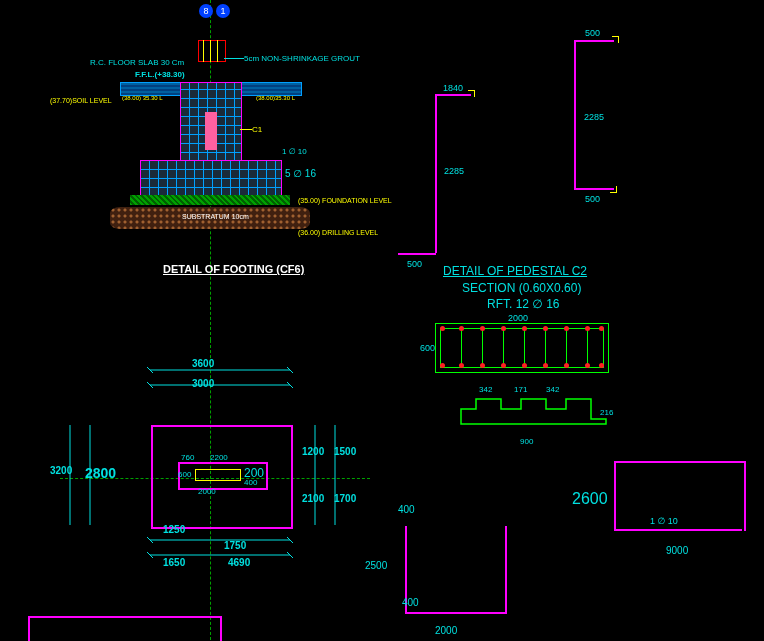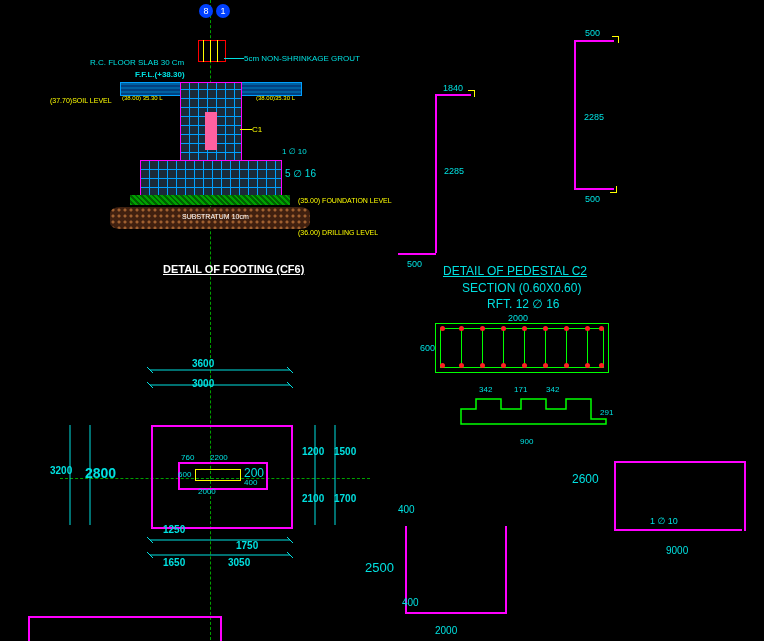--- a/index.html
+++ b/index.html
@@ -128,21 +128,21 @@
 <div class="abs cyan" style="left:508px;top:313px;font-size:9px">2000</div>
 <div class="abs cyan" style="left:420px;top:343px;font-size:9px">600</div>
 
 <svg class="abs" style="left:456px;top:394px" width="160" height="40">
   <path d="M5 30 L5 15 L20 15 L20 5 L45 5 L45 15 L65 15 L65 5 L90 5 L90 15 L110 15 L110 5 L135 5
            L135 25 L150 25 L150 30 Z" fill="none" stroke="#00ff00" stroke-width="1.5"></path>
 </svg>
 <div class="abs cyan" style="left:479px;top:385px;font-size:8px">342</div>
 <div class="abs cyan" style="left:514px;top:385px;font-size:8px">171</div>
 <div class="abs cyan" style="left:546px;top:385px;font-size:8px">342</div>
-<div class="abs cyan" style="left:600px;top:408px;font-size:8px">291</div>
+<div class="abs cyan" style="left:600px;top:408px;font-size:8px">216</div>
 <div class="abs cyan" style="left:520px;top:437px;font-size:8px">900</div>
 
 <div class="abs vline" style="left:210px;top:340px;height:300px;border-color:#00a000;border-left-style:dashed"></div>
 <div class="abs hline" style="left:60px;top:478px;width:310px;border-color:#00a000;border-top-style:dashed"></div>
 
 <div class="abs mag-box" style="left:151px;top:425px;width:138px;height:100px"></div>
 
 <div class="abs mag-box" style="left:178px;top:462px;width:86px;height:24px"></div>
 <div class="abs" style="left:195px;top:469px;width:44px;height:10px;border:1px solid #ffff00"></div>
 
@@ -179,38 +179,38 @@
 
 <div class="abs cyan bold" style="left:50px;top:465px;font-size:10px">3200</div>
 <div class="abs cyan bold" style="left:85px;top:465px;font-size:14px">2800</div>
 
 <div class="abs cyan bold" style="left:302px;top:446px;font-size:10px">1200</div>
 <div class="abs cyan bold" style="left:334px;top:446px;font-size:10px">1500</div>
 <div class="abs cyan bold" style="left:302px;top:493px;font-size:10px">2100</div>
 <div class="abs cyan bold" style="left:334px;top:493px;font-size:10px">1700</div>
 
 <div class="abs cyan bold" style="left:163px;top:524px;font-size:10px">1250</div>
-<div class="abs cyan bold" style="left:236px;top:540px;font-size:10px">1750</div>
+<div class="abs cyan bold" style="left:224px;top:540px;font-size:10px">1750</div>
 <div class="abs cyan bold" style="left:163px;top:557px;font-size:10px">1650</div>
-<div class="abs cyan bold" style="left:228px;top:557px;font-size:10px">3050</div>
+<div class="abs cyan bold" style="left:228px;top:557px;font-size:10px">4690</div>
 
 <div class="abs cyan" style="left:181px;top:453px;font-size:8px">760</div>
 <div class="abs cyan" style="left:210px;top:453px;font-size:8px">2200</div>
 <div class="abs cyan" style="left:244px;top:466px;font-size:12px">200</div>
 <div class="abs cyan" style="left:244px;top:478px;font-size:8px">400</div>
 <div class="abs cyan" style="left:178px;top:470px;font-size:8px">600</div>
 <div class="abs cyan" style="left:198px;top:487px;font-size:8px">2000</div>
 
 <svg class="abs" style="left:398px;top:518px" width="120" height="110">
   <path d="M8 8 L8 95 L108 95 L108 8" fill="none" stroke="#ff00ff" stroke-width="2"></path>
 </svg>
-<div class="abs cyan" style="left:365px;top:560px;font-size:13px">2500</div>
+<div class="abs cyan" style="left:365px;top:560px;font-size:10px">2500</div>
 <div class="abs cyan" style="left:435px;top:625px;font-size:10px">2000</div>
 <div class="abs cyan" style="left:398px;top:504px;font-size:10px">400</div>
 <div class="abs cyan" style="left:402px;top:597px;font-size:10px">400</div>
 
 <div class="abs mag-box" style="left:614px;top:461px;width:128px;height:68px;border-bottom:none"></div>
 <div class="abs hline" style="left:614px;top:529px;width:128px;border-color:#ff00ff;border-width:2px"></div>
-<div class="abs cyan" style="left:572px;top:472px;font-size:12px">2600</div>
+<div class="abs cyan" style="left:572px;top:490px;font-size:16px">2600</div>
 <div class="abs cyan" style="left:666px;top:545px;font-size:10px">9000</div>
 <div class="abs cyan" style="left:650px;top:516px;font-size:9px">1 ∅ 10</div>
 
 <div class="abs mag-box" style="left:28px;top:616px;width:190px;height:25px;border-bottom:none"></div>
 
 </body></html>

